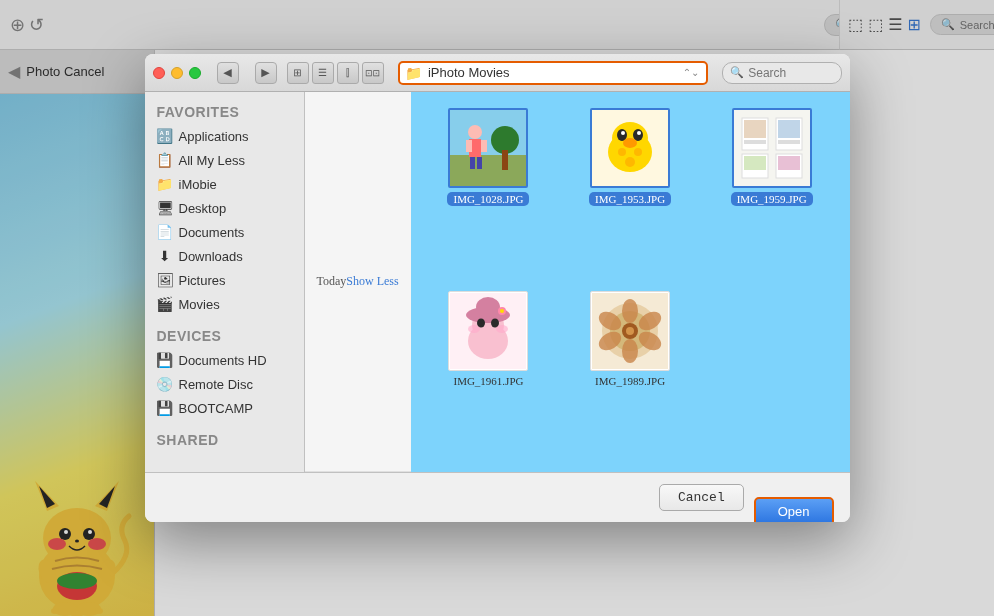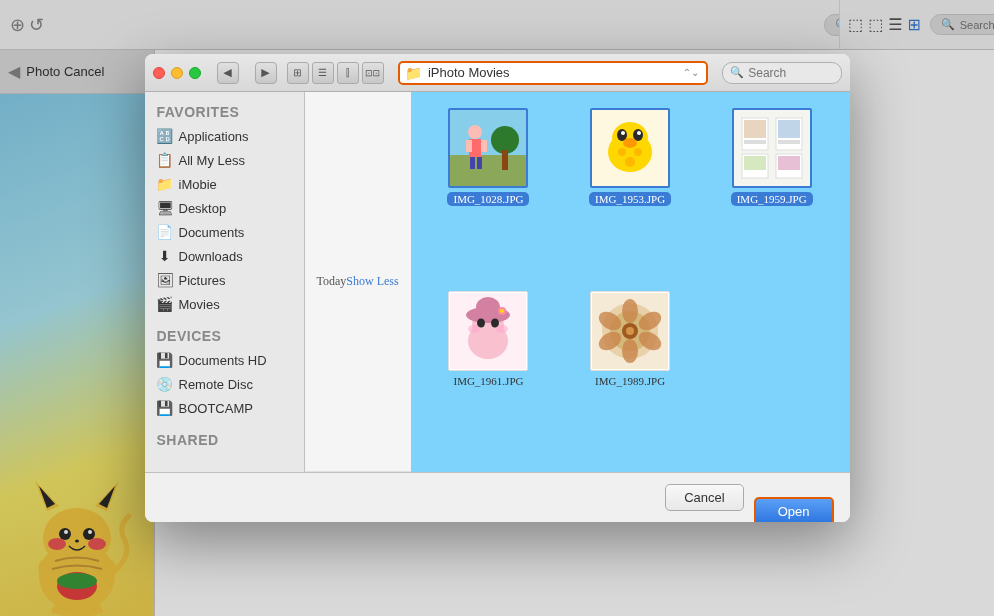--- a/index.html
+++ b/index.html
@@ -331,20 +331,21 @@
     }
 
     .btn-cancel {
       padding: 5px 18px;
       background: linear-gradient(to bottom, #f8f8f8, #e8e8e8);
       border: 1px solid #aaa;
       border-radius: 5px;
       font-size: 13px;
       cursor: pointer;
       color: #333;
+      font-family: Liberation Mono, monospace;
     }
 
     .btn-open {
       padding: 5px 22px;
       background: linear-gradient(to bottom, #5b9ff5, #2b74e0);
       border: 2px solid #e55c00;
       border-radius: 5px;
       font-size: 13px;
       cursor: pointer;
       color: white;

